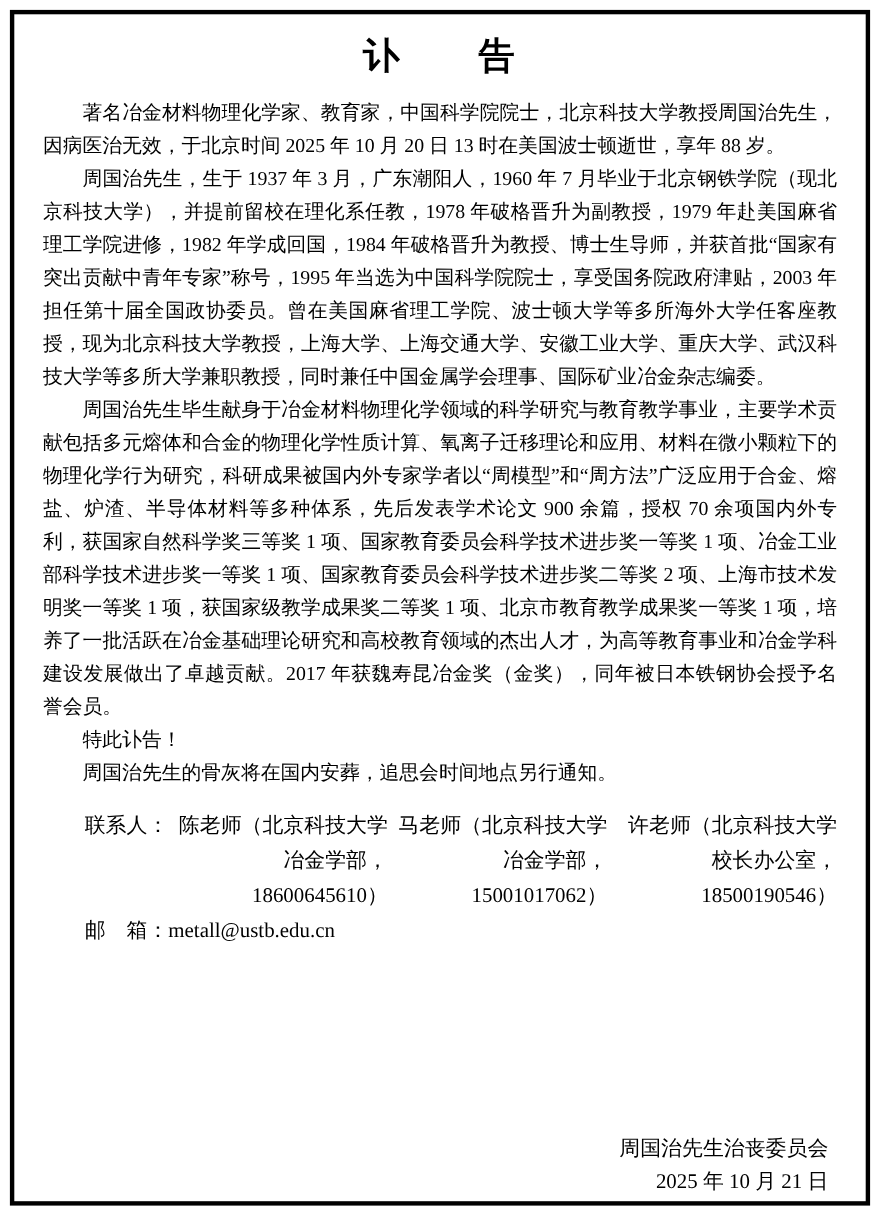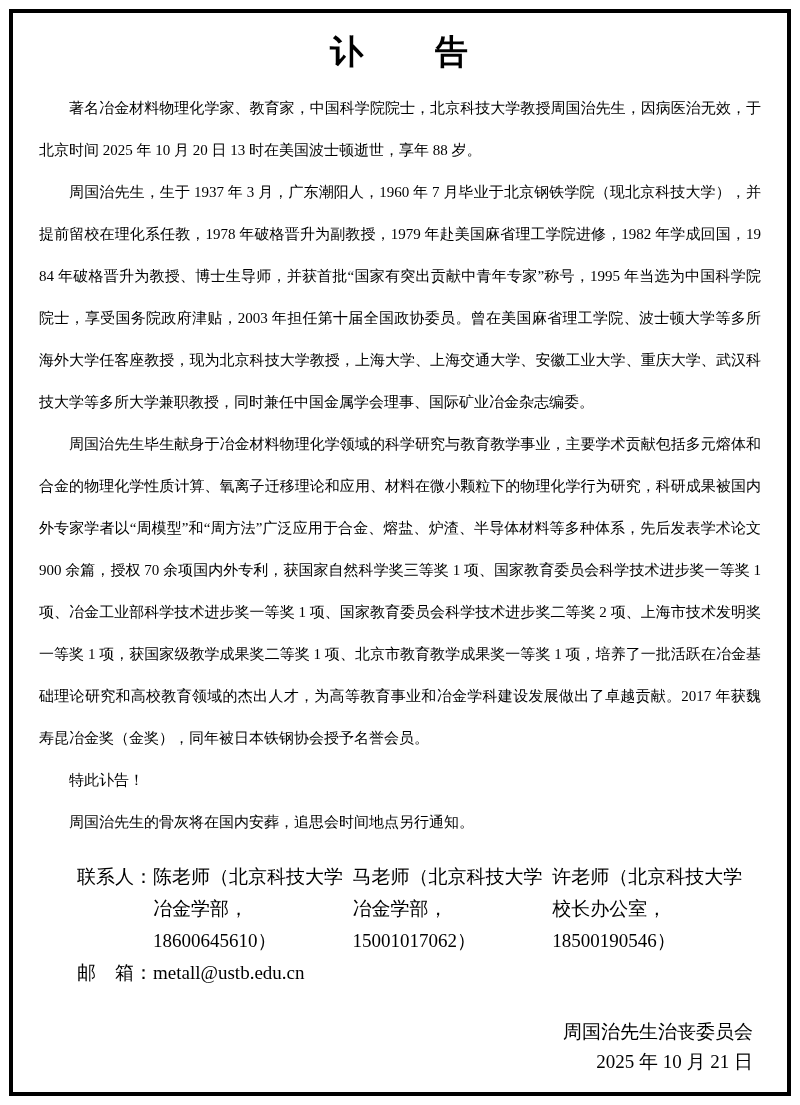--- a/index.html
+++ b/index.html
@@ -14,50 +14,51 @@
     box-sizing: border-box;
     padding: 9px;
     background: #ffffff;
     font-family: "Liberation Serif", "DejaVu Serif", serif;
     color: #000000;
   }
   .frame {
     box-sizing: border-box;
     height: 100%;
     border: 4px solid #000000;
-    padding: 16px 26px 15px 26px;
+    padding: 16px 26px 2px 26px;
     display: flex;
     flex-direction: column;
     overflow: hidden;
   }
   .title {
     margin: 4px 0 14px 0;
     text-align: center;
     font-size: 33px;
     font-weight: bold;
     letter-spacing: 2px;
     line-height: 1.2;
   }
   .body-text p.para {
     margin: 0;
-    font-size: 15px;
-    line-height: 42px;
+    font-size: 18px;
+    line-height: 30px;
     text-align: justify;
     text-indent: 2em;
     word-break: break-all;
   }
   .contacts {
     margin-top: 18px;
     margin-left: 2em;
     font-size: 19px;
     line-height: 32px;
   }
   .contact-row {
     display: flex;
     align-items: flex-start;
+    text-align: right;
   }
   .contact-row .label {
     flex: 0 0 auto;
     white-space: pre;
   }
   .contact-lines {
     display: flex;
     flex-direction: row;
   }
   .signature {

